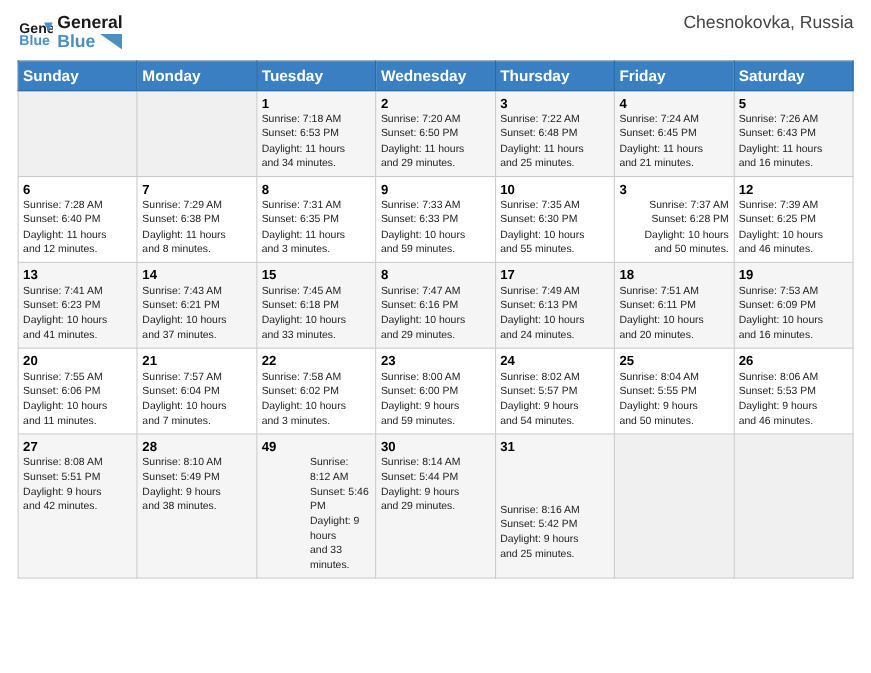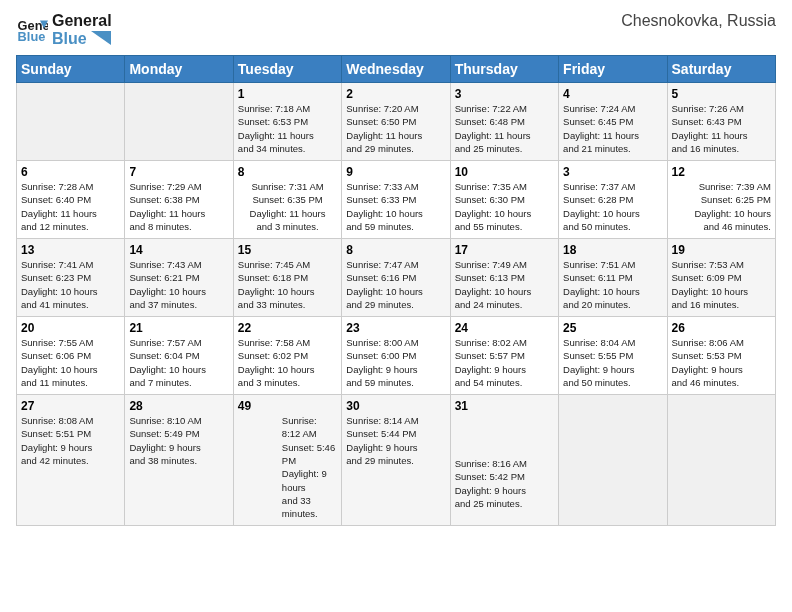--- a/index.html
+++ b/index.html
@@ -174,49 +174,49 @@
           </td>
           <td>
             <span class="day-num">7</span>
             <div class="day-info" style="white-space: pre-line;">Sunrise: 7:29 AM
 Sunset: 6:38 PM
 Daylight: 11 hours
 and 8 minutes.</div>
           </td>
           <td>
             <span class="day-num">8</span>
-            <div class="day-info" style="white-space: pre-line; text-align: center;">Sunrise: 7:31 AM
+            <div class="day-info" style="white-space: pre-line;">Sunrise: 7:31 AM
 Sunset: 6:35 PM
 Daylight: 11 hours
 and 3 minutes.</div>
           </td>
           <td>
             <span class="day-num">9</span>
             <div class="day-info" style="white-space: pre-line;">Sunrise: 7:33 AM
 Sunset: 6:33 PM
 Daylight: 10 hours
 and 59 minutes.</div>
           </td>
           <td>
             <span class="day-num">10</span>
             <div class="day-info" style="white-space: pre-line;">Sunrise: 7:35 AM
 Sunset: 6:30 PM
 Daylight: 10 hours
 and 55 minutes.</div>
           </td>
           <td>
             <span class="day-num">3</span>
-            <div class="day-info" style="white-space: pre-line;">Sunrise: 7:37 AM
+            <div class="day-info" style="white-space: pre-line; text-align: right;">Sunrise: 7:37 AM
 Sunset: 6:28 PM
 Daylight: 10 hours
 and 50 minutes.</div>
           </td>
           <td>
             <span class="day-num">12</span>
-            <div class="day-info" style="white-space: pre-line; text-align: right;">Sunrise: 7:39 AM
+            <div class="day-info" style="white-space: pre-line;">Sunrise: 7:39 AM
 Sunset: 6:25 PM
 Daylight: 10 hours
 and 46 minutes.</div>
           </td>
         </tr>
         <tr>
           <td>
             <span class="day-num">13</span>
             <div class="day-info" style="white-space: pre-line;">Sunrise: 7:41 AM
 Sunset: 6:23 PM

